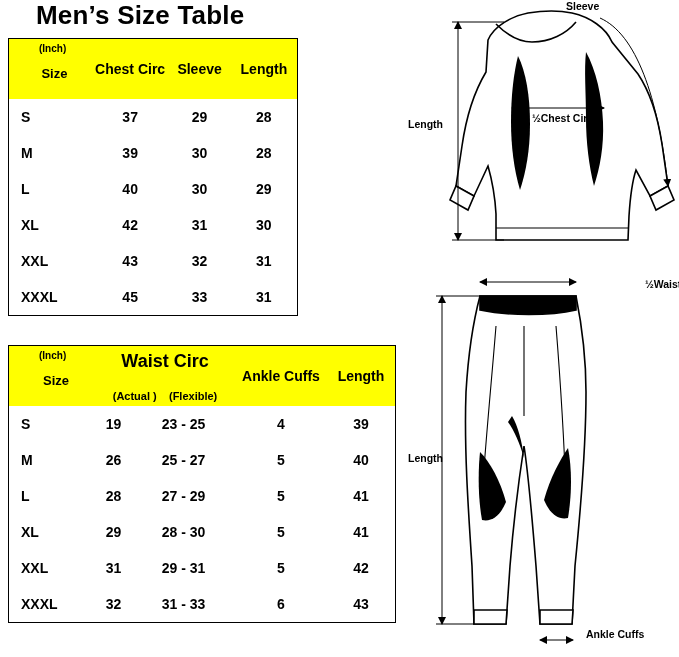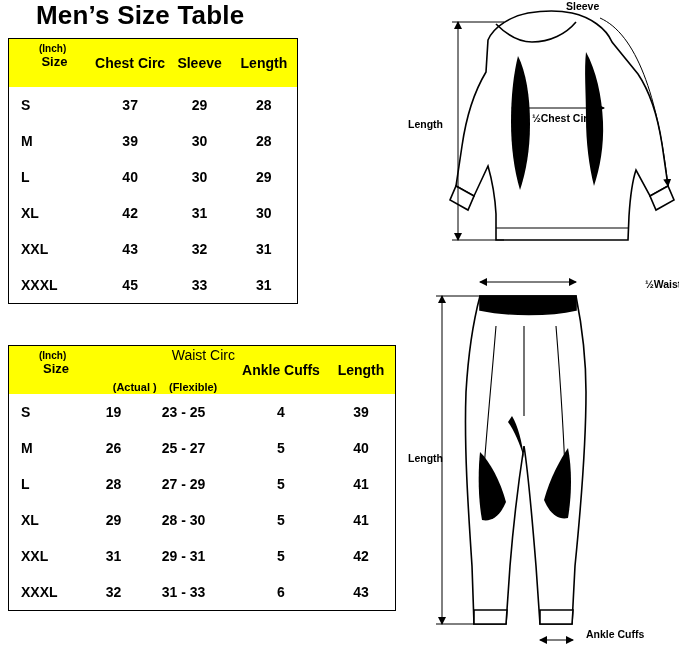--- a/index.html
+++ b/index.html
@@ -46,21 +46,21 @@
   .size-table td, .size-table th {
     padding: 0;
     margin: 0;
     border: none;
     text-align: center;
     font-size: 14px;
     font-weight: bold;
   }
   .hdr-cell {
     background: #ffff00;
-    height: 48px;
+    height: 60px;
     vertical-align: middle;
     position: relative;
   }
   .hdr-size {
     background: #ffff00;
     vertical-align: bottom;
     position: relative;
     text-align: left;
     padding-left: 8px !important;
   }
@@ -70,21 +70,21 @@
     top: 4px;
     font-size: 10px;
     font-weight: bold;
   }
   .size-label-text {
     display: inline-block;
     padding-bottom: 18px;
     font-size: 13px;
     font-weight: bold;
   }
-  .hdr-two-line .l1 { display:block; font-size: 14px; font-weight: normal; text-align: right; }
+  .hdr-two-line .l1 { display:block; font-size: 18px; font-weight: bold; }
   .hdr-two-line .l2 { display:block; font-size: 11px; font-weight: bold; margin-top: 18px;}
   .body-row td {
     height: 36px;
     vertical-align: middle;
     font-size: 14px;
     font-weight: bold;
   }
   .col-size {
     text-align: left !important;
     padding-left: 12px !important;

